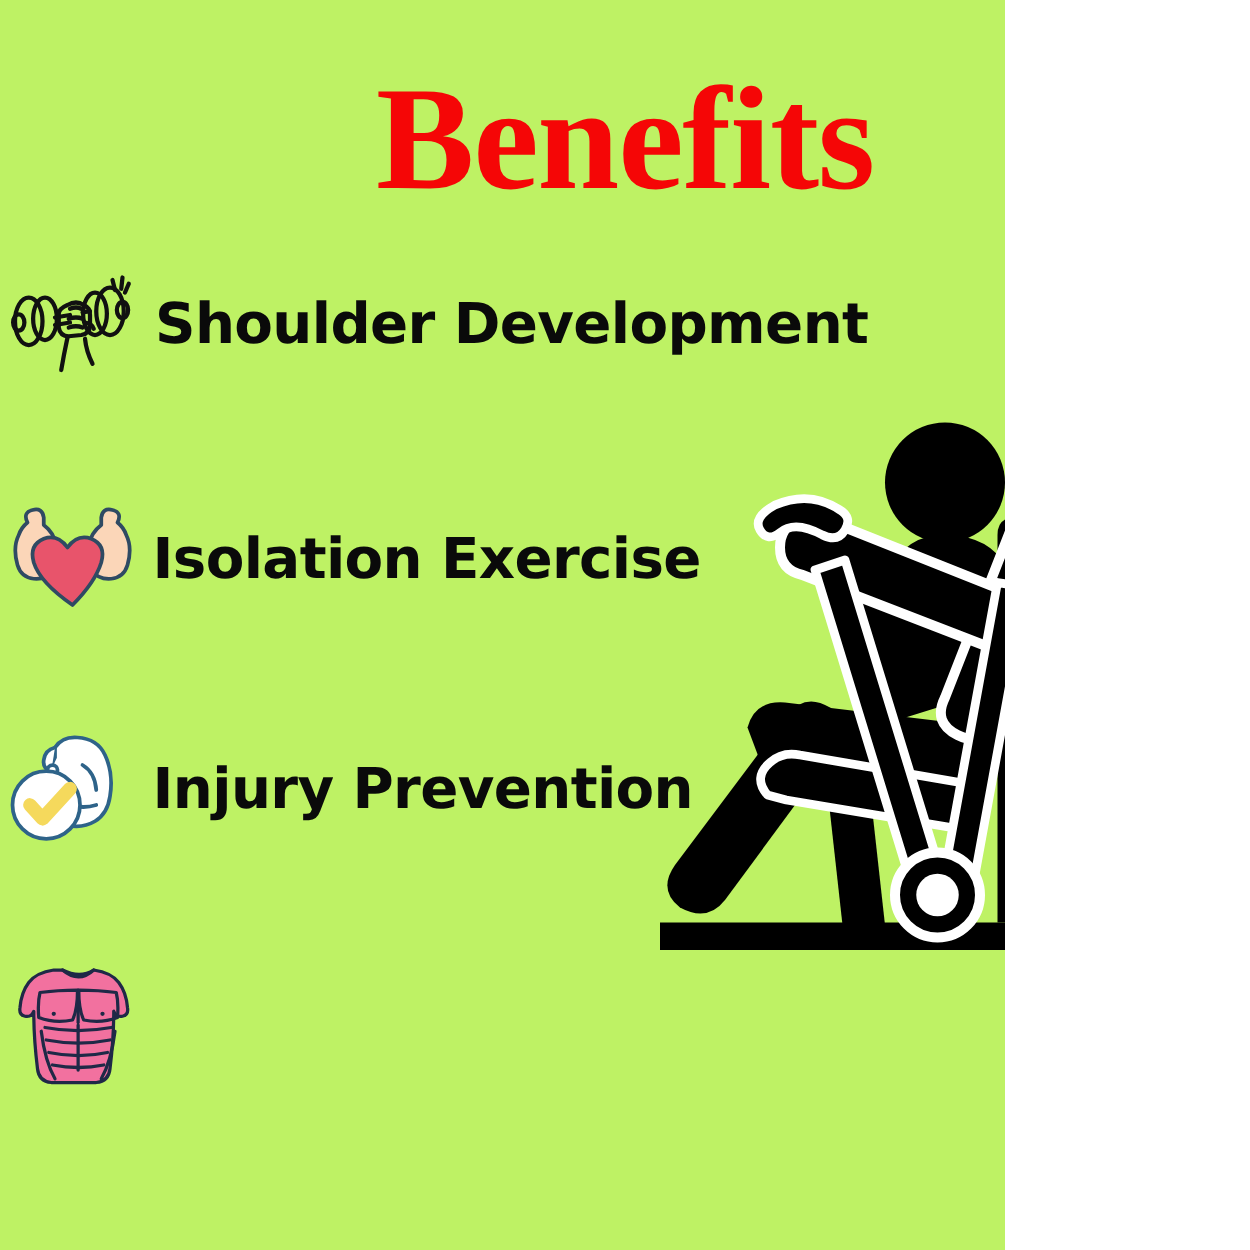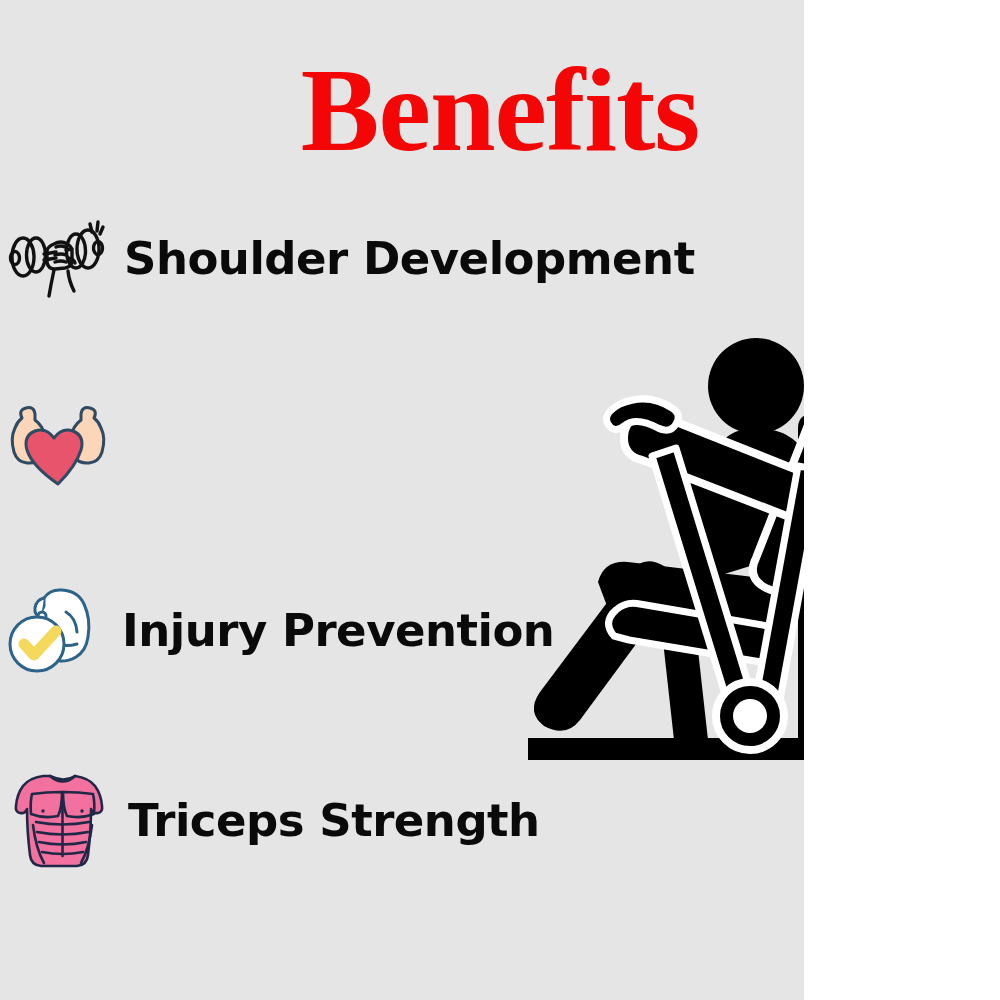--- a/index.html
+++ b/index.html
@@ -7,21 +7,21 @@
     padding: 0;
     background: #ffffff;
   }
   body {
     font-family: "Liberation Sans", sans-serif;
   }
   #infographic {
     position: relative;
     width: 804px;
     height: 1000px;
-    background: #e5e5e5;
+    background: #bef264;
     overflow: hidden;
   }
 
   
   .title {
     position: absolute;
     top: 52px;
     left: 0;
     width: 1000px;
     text-align: center;
@@ -136,20 +136,21 @@
           <g stroke="#2f4a63" stroke-width="3" stroke-linejoin="round" stroke-linecap="round">
 
             <path d="M18 22 q-4 -8 4 -10 q8 -2 9 6 l0 6 q8 6 10 16 q3 12 -2 20 q-6 8 -16 7 q-10 -1 -13 -11 q-4 -14 1 -24 q2 -6 7 -10 z" fill="#fbd6b8"></path>
 
             <path d="M90 22 q4 -8 -4 -10 q-8 -2 -9 6 l0 6 q-8 6 -10 16 q-3 12 2 20 q6 8 16 7 q10 -1 13 -11 q4 -14 -1 -24 q-2 -6 -7 -10 z" fill="#fbd6b8"></path>
 
             <path d="M54 88 q-26 -18 -31 -34 q-4 -14 8 -19 q11 -4 19 7 q8 -11 19 -7 q12 5 8 19 q-5 16 -23 34 z" fill="#e8546b"></path>
           </g>
         </svg>
       </span>
+      <span class="benefit-label">Isolation Exercise</span>
     </div>
 
     <div class="benefit-row" data-row="2">
       <span class="benefit-icon">
         <svg viewBox="0 0 108 100" xmlns="http://www.w3.org/2000/svg">
           <g fill="#ffffff" stroke="#2e6389" stroke-width="3" stroke-linejoin="round" stroke-linecap="round">
 
             <path d="M40 18 q6 -9 18 -8 q16 1 22 14 q7 15 4 33 q-2 14 -12 20 q-12 7 -26 2 q-12 -5 -14 -18 q-2 -14 4 -26 q2 -5 4 -9 z"></path>
 
             <path d="M40 18 q-8 2 -9 10 q-1 7 6 9"></path>
@@ -191,21 +192,20 @@
             <path d="M26 52 q26 5 53 0" fill="none"></path>
             <path d="M27 62 q26 5 51 0" fill="none"></path>
             <path d="M29 72 q24 5 47 0" fill="none"></path>
             <path d="M32 82 q21 4 41 0" fill="none"></path>
 
             <path d="M23 55 q3 24 11 38" fill="none"></path>
             <path d="M82 55 q-3 24 -11 38" fill="none"></path>
           </g>
         </svg>
       </span>
-      <span class="benefit-label">Triceps Strength</span>
     </div>
 
   </div>
 
   <div class="hero-illustration">
     <svg viewBox="0 0 512 450" xmlns="http://www.w3.org/2000/svg">
       <g fill="#000000">
 
         <path d="M326 62 q0 -16 16 -16 l138 0 q16 0 16 16 l0 376 l-170 0 z"></path>
 

